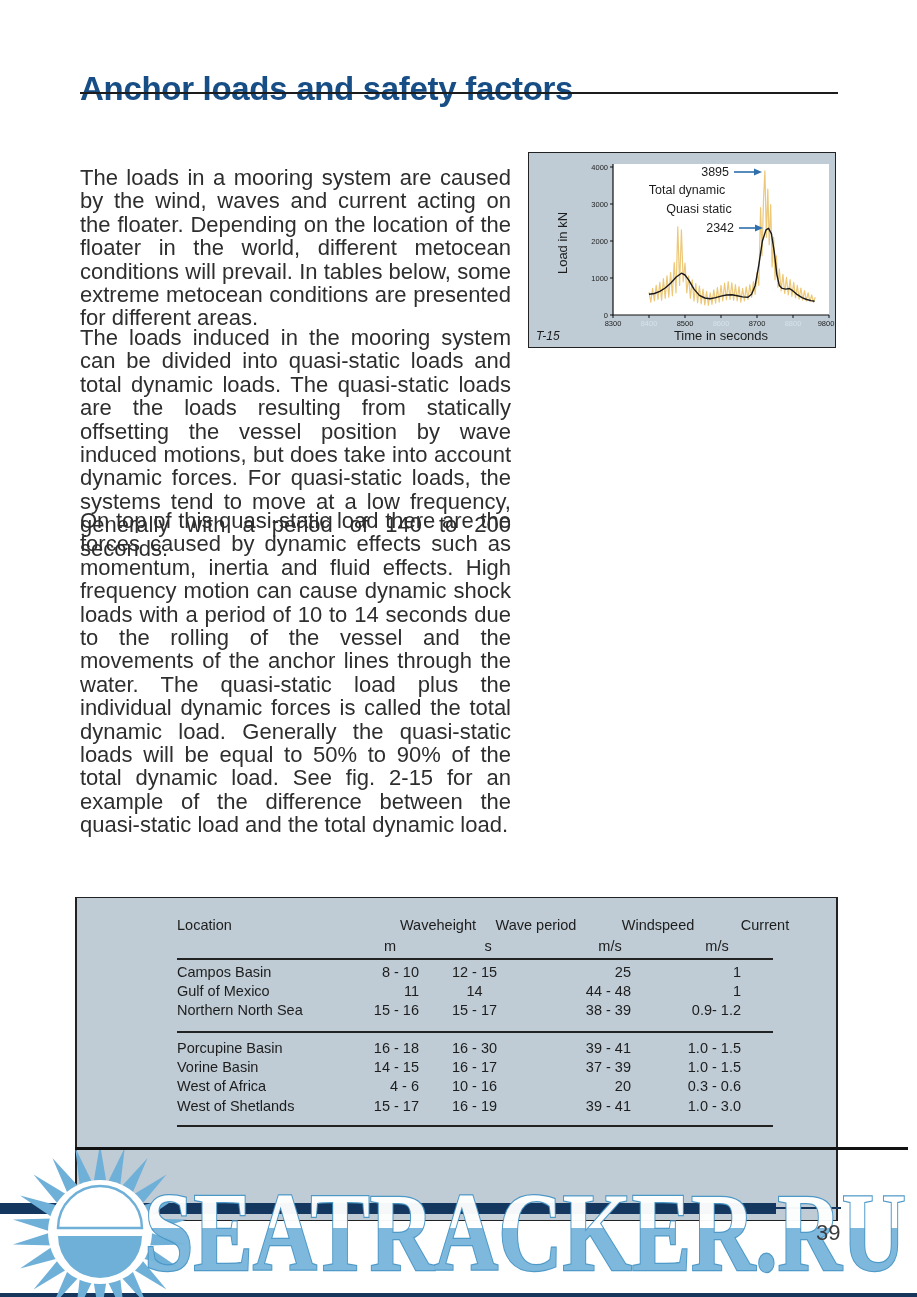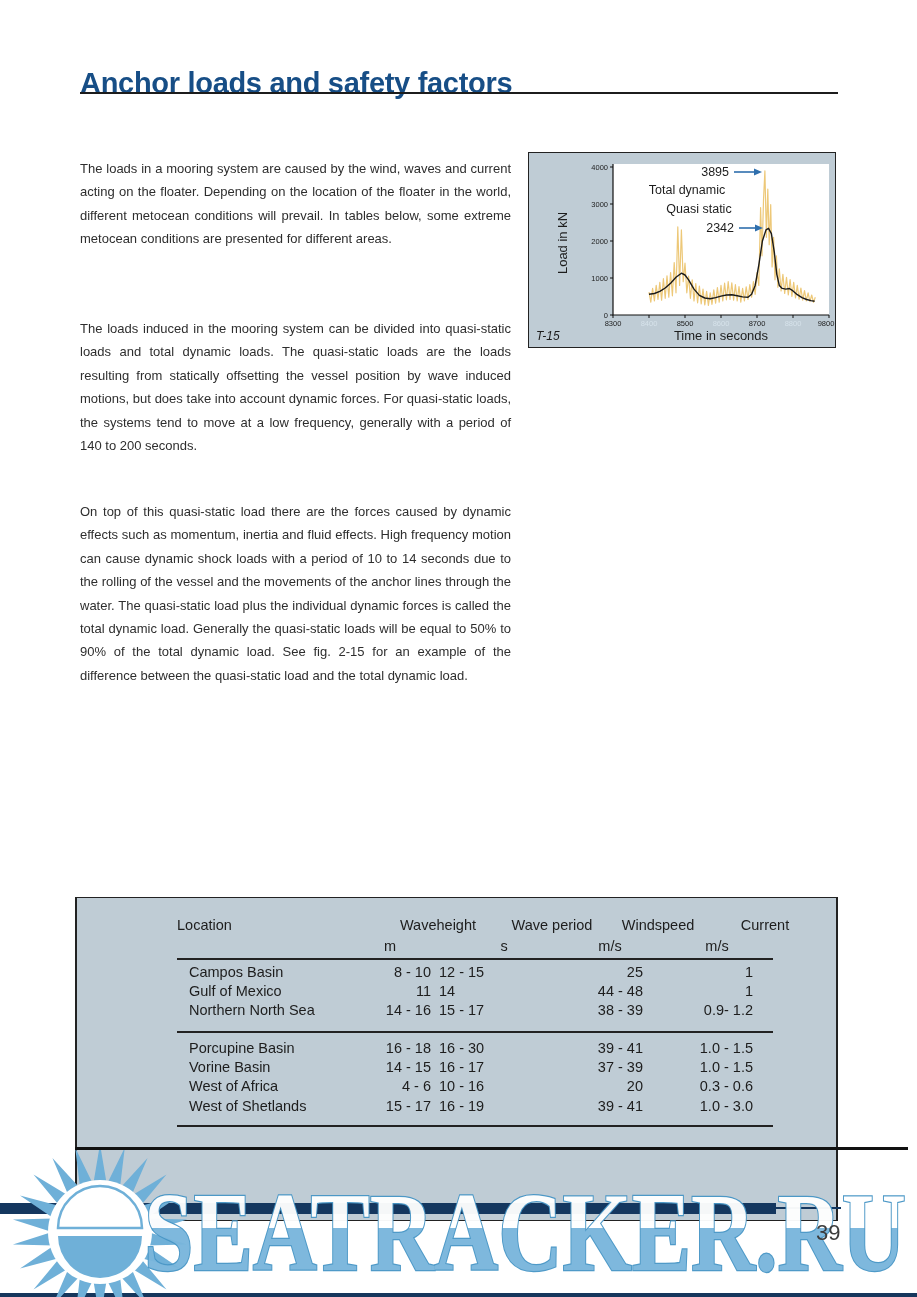--- a/index.html
+++ b/index.html
@@ -2,27 +2,27 @@
 <html><head>
 <meta charset="utf-8">
 <style>
   html,body { margin:0; padding:0; background:#ffffff; }
   .page {
     position:relative; width:917px; height:1297px; background:#ffffff;
     overflow:hidden; font-family:"Liberation Sans", sans-serif;
   }
   .title {
     position:absolute; left:80px; top:48px; width:760px;
-    font-size:29px; font-weight:bold; color:#174e86; letter-spacing:-0.3px;
+    font-size:33px; font-weight:bold; color:#174e86; letter-spacing:-0.3px;
   }
   .title-rule { position:absolute; left:80px; top:92px; width:758px; height:2px; background:#1c1c1c; }
 
   .body-par {
     position:absolute; left:80px; width:431px;
-    font-size:13px; line-height:23.4px; color:#2e2e2e;
+    font-size:22px; line-height:23.4px; color:#2e2e2e;
     text-align:justify; text-justify:inter-word;
   }
   .par1 { top:144px; }
   .par2 { top:304px; }
   .par3 { top:487px; }
 
   
   .figure-box {
     position:absolute; left:528px; top:152px; width:308px; height:196px;
     background:#bfccd5; border:1px solid #222; box-sizing:border-box;
@@ -39,30 +39,30 @@
   .table-box {
     position:absolute; left:75px; top:897px; width:763px; height:324px;
     background:#bfccd5; box-sizing:border-box;
     border:1px solid #222; border-left-width:2px; border-right-width:2px;
     font-size:14.5px; color:#1d1d1d;
   }
   .table-bottom-line { position:absolute; left:75px; top:1147px; width:833px; height:3px; background:#111; }
   .th-loc { position:absolute; left:100px; top:19px; }
   .th { position:absolute; top:19px; transform:translateX(-50%); white-space:nowrap;margin-left:48px; }
   .th-unit { position:absolute; top:40px; transform:translateX(-50%); white-space:nowrap; }
-  .hx2 { left:313px; } .hx3 { left:427px; } .hx4 { left:533px; } .hx5 { left:640px; }
+  .hx2 { left:313px; } .hx3 { left:411px; } .hx4 { left:533px; } .hx5 { left:640px; }
   .hrule { position:absolute; left:100px; width:596px; height:2px; background:#222; }
   .hrule-head { top:60px; } .hrule-mid { top:133px; } .hrule-bot { top:227px; }
   .tgroup { position:absolute; left:0; width:100%; }
   .tg0 { top:66px; } .tg1 { top:142px; }
   .trow { position:relative; height:19.2px; }
-  .trow span { position:absolute; white-space:nowrap;margin-left:12px; }
+  .trow span { position:absolute; white-space:nowrap; }
   .c1 { left:100px; }
   .c2 { left:190px; width:152px; text-align:right; }
-  .c3 { left:350px; width:95px;  text-align:left; }
+  .c3 { left:350px; width:95px;  text-align:center; }
   .c4 { left:455px; width:99px;  text-align:right; }
   .c5 { left:560px; width:104px; text-align:right; }
   .table-g { position:absolute; left:11px; bottom:3px; font-size:13px; color:#111; }
 
   
   .navy-bar   { position:absolute; left:0; top:1203px; width:776px; height:11px; background:#14375f; z-index:1; }
   .thin-line  { position:absolute; left:776px; top:1207px; width:65px; height:2px; background:#14375f; z-index:1; }
   .bottom-strip { position:absolute; left:0; top:1293px; width:917px; height:4px; background:#16365c; z-index:1; }
   .wm-sun  { position:absolute; left:8px; top:1150px; z-index:3; }
   .wm-text { position:absolute; left:140px; top:1166px; z-index:3; opacity:0.96; }
@@ -157,21 +157,21 @@
         </div>
         <div class="trow">
           <span class="c1">Gulf of Mexico</span>
           <span class="c2">11</span>
           <span class="c3">14</span>
           <span class="c4">44 - 48</span>
           <span class="c5">1</span>
         </div>
         <div class="trow">
           <span class="c1">Northern North Sea</span>
-          <span class="c2">14 - 16</span>
+          <span class="c2">15 - 16</span>
           <span class="c3">15 - 17</span>
           <span class="c4">38 - 39</span>
           <span class="c5">0.9- 1.2</span>
         </div>
       </div>
     <div class="hrule hrule-mid"></div>
     <div id="tgroup1" class="tgroup tg1">
         <div class="trow">
           <span class="c1">Porcupine Basin</span>
           <span class="c2">16 - 18</span>

